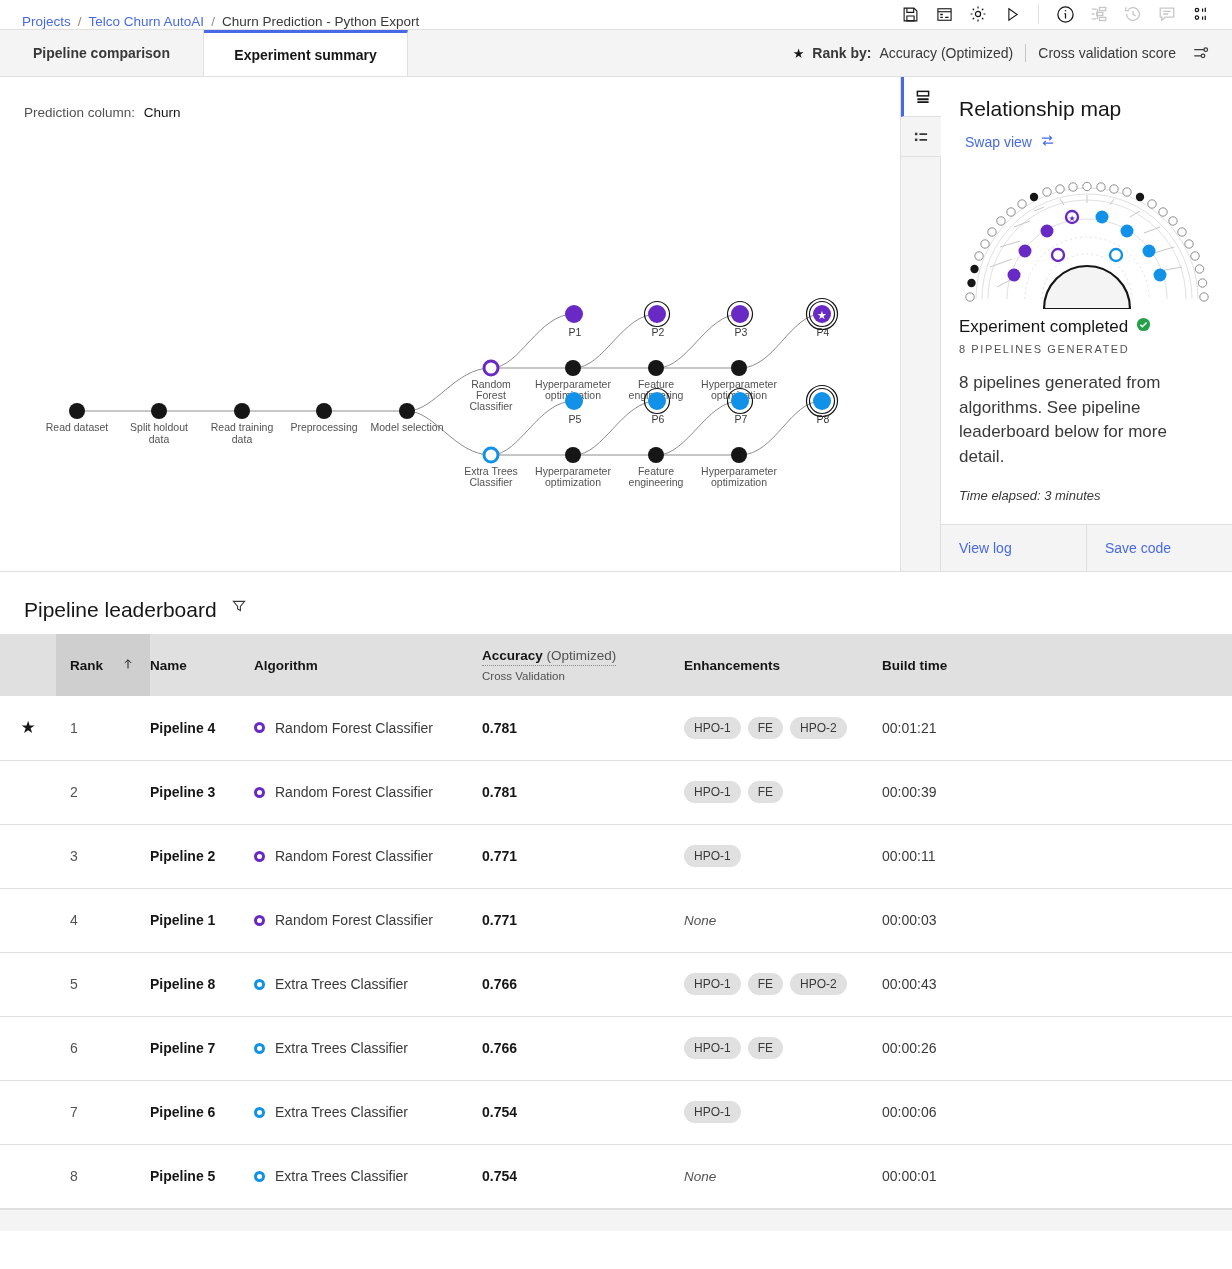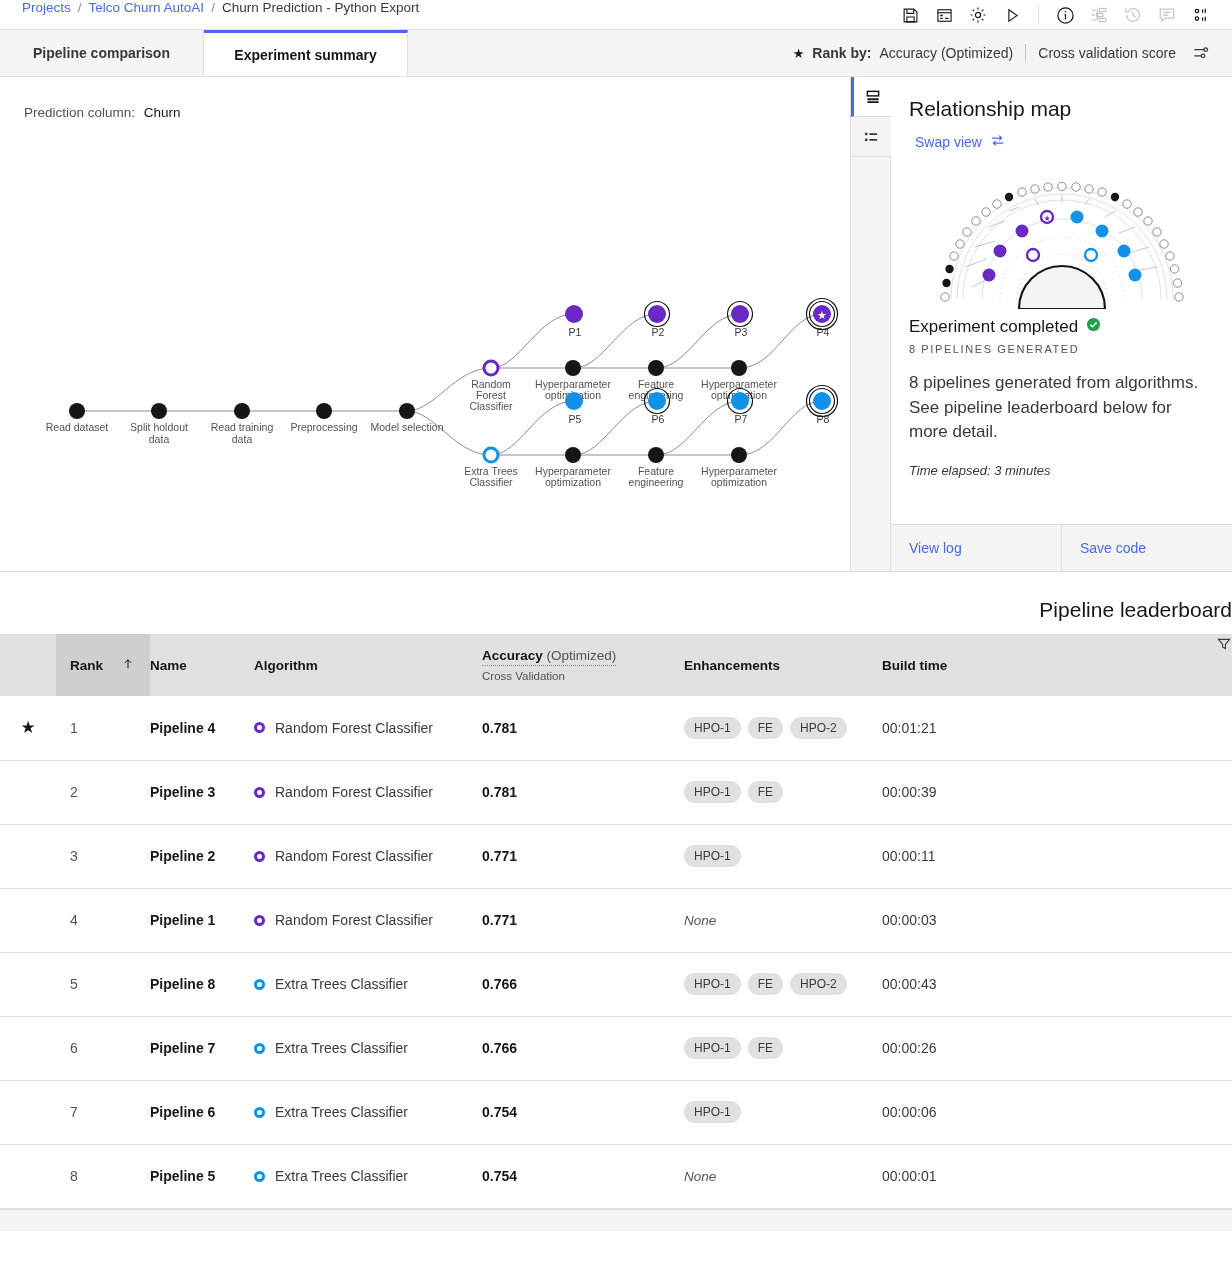--- a/index.html
+++ b/index.html
@@ -11,21 +11,21 @@
     font-family: "Liberation Sans", sans-serif;
     font-size: 14px;
     color: #161616;
     overflow: hidden;
   }
 
   
   .topbar {
     height: 30px;
     display: flex;
-    align-items: flex-start;
+    align-items: flex-end;
     padding: 0 14px 0 22px;
     border-bottom: 1px solid #e0e0e0;
     position: relative;
   }
   .crumbs { display: flex; align-items: center; font-size: 13.5px; }
   .crumb-link { color: #4769e8; text-decoration: none; cursor: pointer; }
   .crumb-sep { color: #8d8d8d; margin: 0 7px; }
   .crumb-current { color: #393939; }
 
   .toolbar { margin-left: auto; display: flex; align-items: center; gap: 0; }
@@ -79,21 +79,21 @@
   .panel-title {
     font-size: 21px; font-weight: 400; color: #161616;
     display: flex; align-items: center; gap: 10px;
   }
   .pred-col { font-size: 13.5px; color: #525252; margin-top: 8px; }
   .pred-col b { color: #161616; font-weight: 400; margin-left: 5px; }
 
   .map-svg { position: absolute; left: 0; top: 60px; }
 
   
-  .rightwrap { width: 382px; display: flex; border-left: 1px solid #e0e0e0; }
+  .rightwrap { width: 332px; display: flex; border-left: 1px solid #e0e0e0; }
   .rail { width: 40px; background: #f4f4f4; border-right: 1px solid #e0e0e0; }
   .rail-btn {
     width: 40px; height: 40px;
     display: flex; align-items: center; justify-content: center;
     cursor: pointer; border-bottom: 1px solid #e0e0e0;
   }
   .rail-btn.active { background: #ffffff; border-left: 3px solid #4769e8; }
   .rail-btn.idle { background: #f4f4f4; }
 
   .relpanel { flex: 1; display: flex; flex-direction: column; position: relative; }
@@ -121,22 +121,22 @@
     border-top: 1px solid #e0e0e0; background: #f4f4f4;
   }
   .rel-fbtn {
     flex: 1; display: flex; align-items: center;
     padding-left: 18px; color: #4769e8; font-size: 14px; cursor: pointer;
   }
   .rel-fbtn + .rel-fbtn { border-left: 1px solid #e0e0e0; }
 
   
   .lb-head {
-    display: flex; align-items: flex-end; gap: 14px;
-    padding: 26px 0 0 24px; height: 62px; flex-direction: column;
+    display: flex; align-items: flex-start; gap: 14px;
+    padding: 26px 0 0 24px; height: 62px;
   }
   .lb-title { font-size: 21px; color: #161616; }
 
   table { width: 100%; border-collapse: collapse; table-layout: fixed; }
   thead th {
     background: #e0e0e0; color: #161616; font-size: 13.5px; font-weight: bold;
     text-align: left; height: 62px; vertical-align: middle; padding: 0;
   }
   th.c-star { width: 56px; }
   th.c-rank { width: 94px; background: #cfcfcf; padding-left: 14px; }

